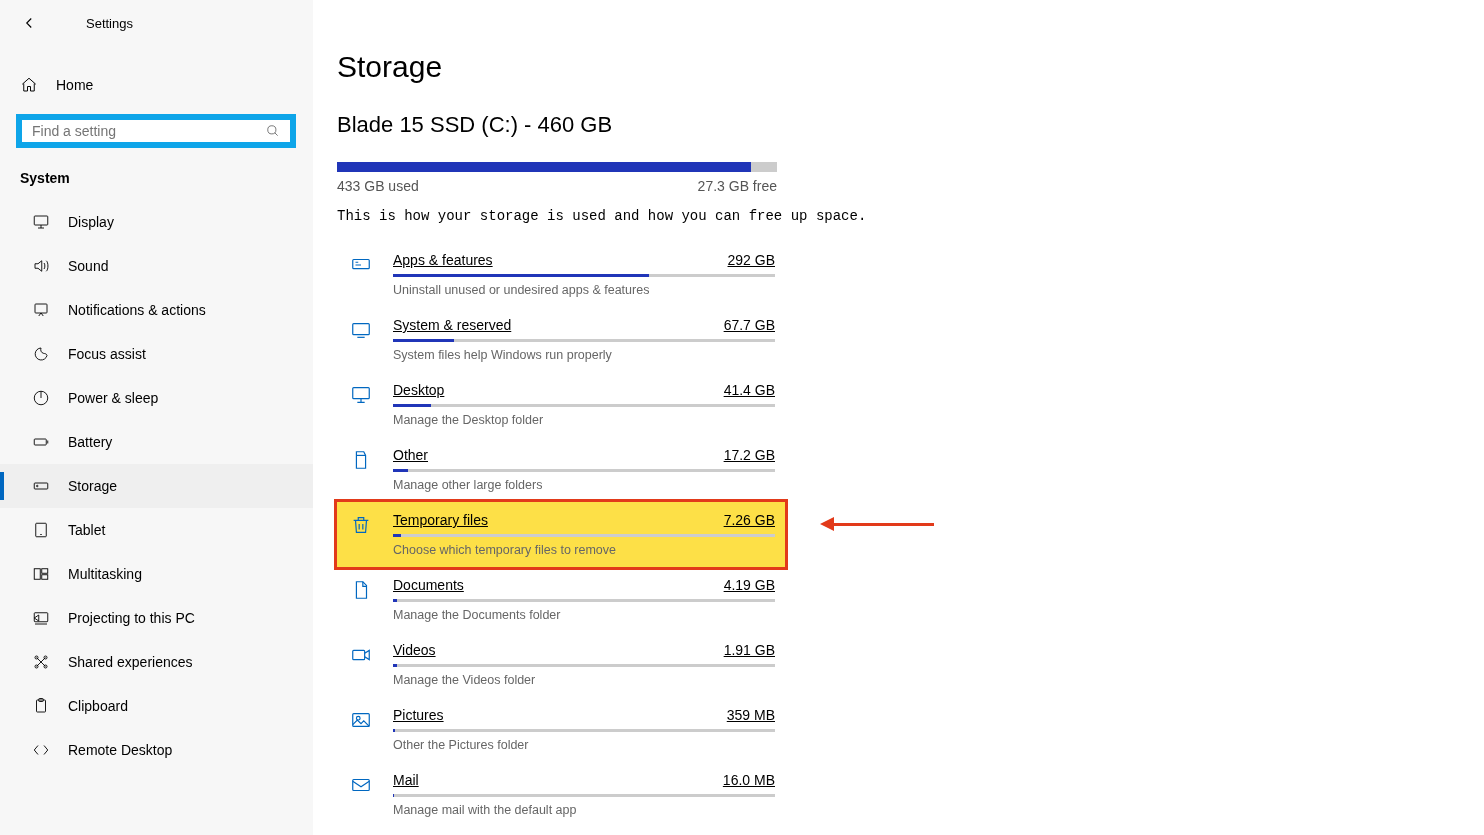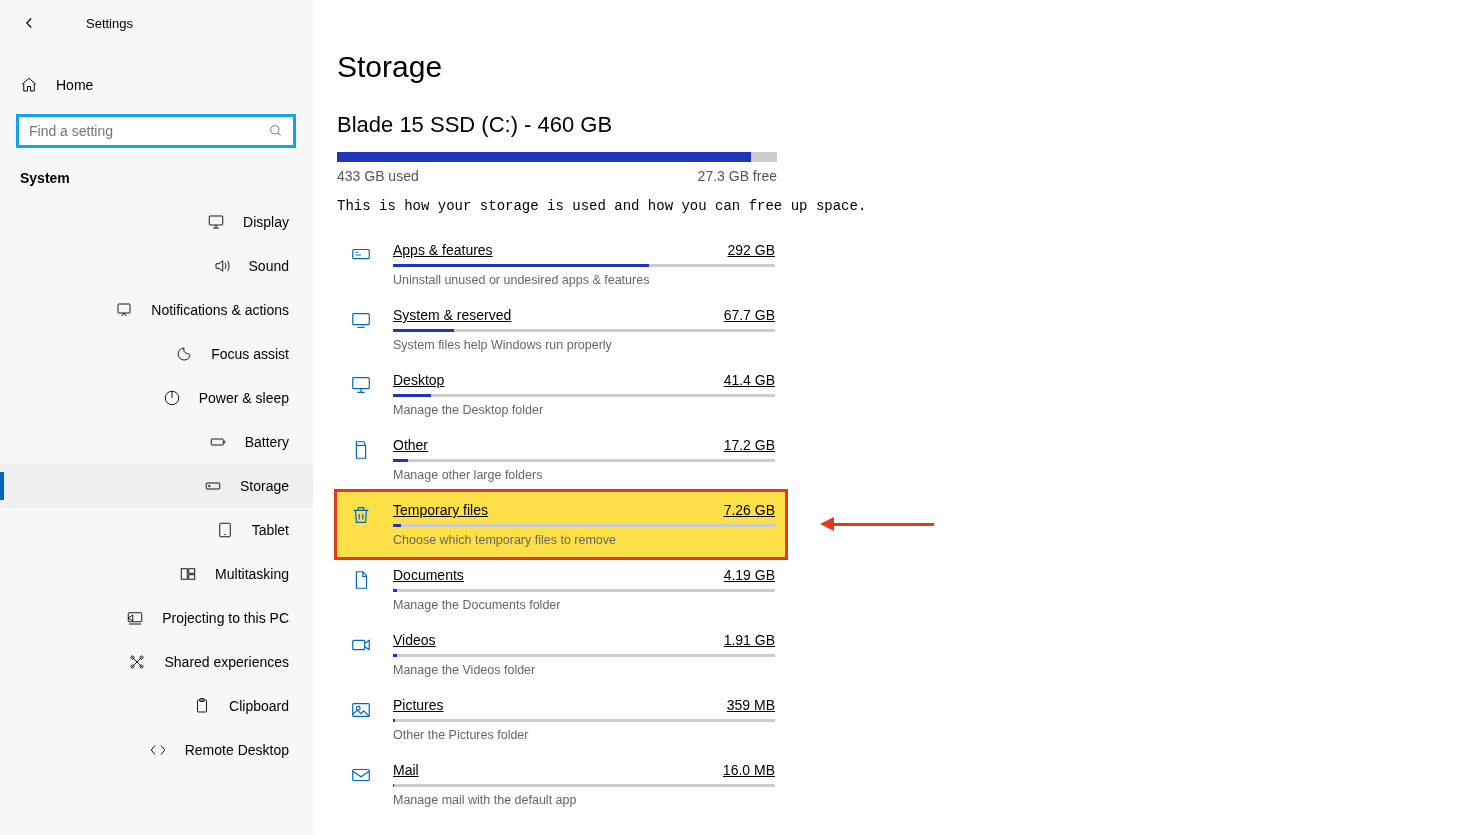--- a/index.html
+++ b/index.html
@@ -35,21 +35,21 @@
   gap: 18px;
   padding: 10px 20px;
   margin-top: 20px;
   cursor: pointer;
 }
 .home-row .icon { width: 18px; height: 18px; display: flex; align-items: center; justify-content: center; }
 .search-wrap { padding: 10px 16px 10px 16px; }
 .search {
   width: 280px;
   height: 34px;
-  border: 3px solid #0ea5e9;
+  border: 6px solid #0ea5e9;
   background: #fff;
   display: flex;
   align-items: center;
   padding: 0 10px;
 }
 .search input {
   border: none;
   outline: none;
   flex: 1;
   font-size: 14px;
@@ -60,43 +60,42 @@
 .section-label {
   font-weight: 600;
   font-size: 14px;
   padding: 12px 20px 14px 20px;
 }
 .nav { display: flex; flex-direction: column; }
 .nav-item {
   display: flex;
   align-items: center;
   gap: 18px;
-  padding: 13px 24px;
+  padding: 13px 32px;
   cursor: pointer;
   position: relative;
-  justify-content: flex-end;
 }
 .nav-item.active::before {
   content: "";
   position: absolute;
   left: 0; top: 8px; bottom: 8px;
   width: 4px;
   background: #0067c0;
 }
 .nav-item.active { background: rgba(0,0,0,0.03); }
 .nav-item .icon { width: 18px; height: 18px; display: flex; align-items: center; justify-content: center; color: #333; }
 .nav-item .label { font-size: 14px; }
 
 .main {
   flex: 1;
   padding: 50px 0 0 24px;
   overflow-y: auto;
 }
 .page-title { font-size: 30px; font-weight: 400; margin-bottom: 28px; }
-.drive-title { font-size: 22px; font-weight: 400; margin-bottom: 14px; }
+.drive-title { font-size: 22px; font-weight: 400; margin-bottom: 24px; }
 .overall-bar {
   width: 440px;
   height: 10px;
   background: #ccc;
   margin-bottom: 6px;
 }
 .overall-bar .fill { height: 100%; background: #2035b8; }
 .overall-stats {
   width: 440px;
   display: flex;

